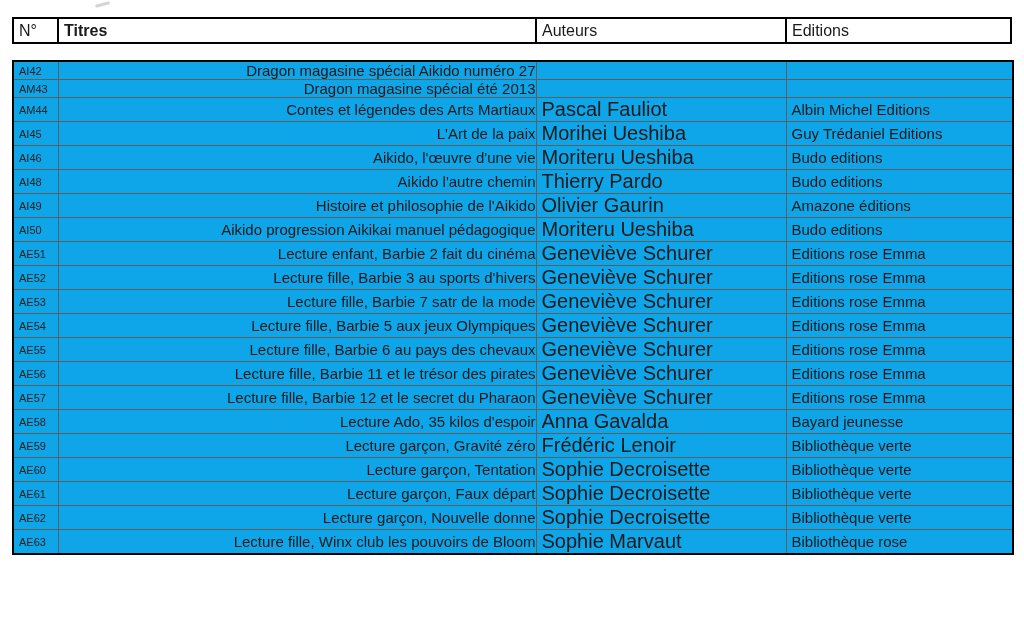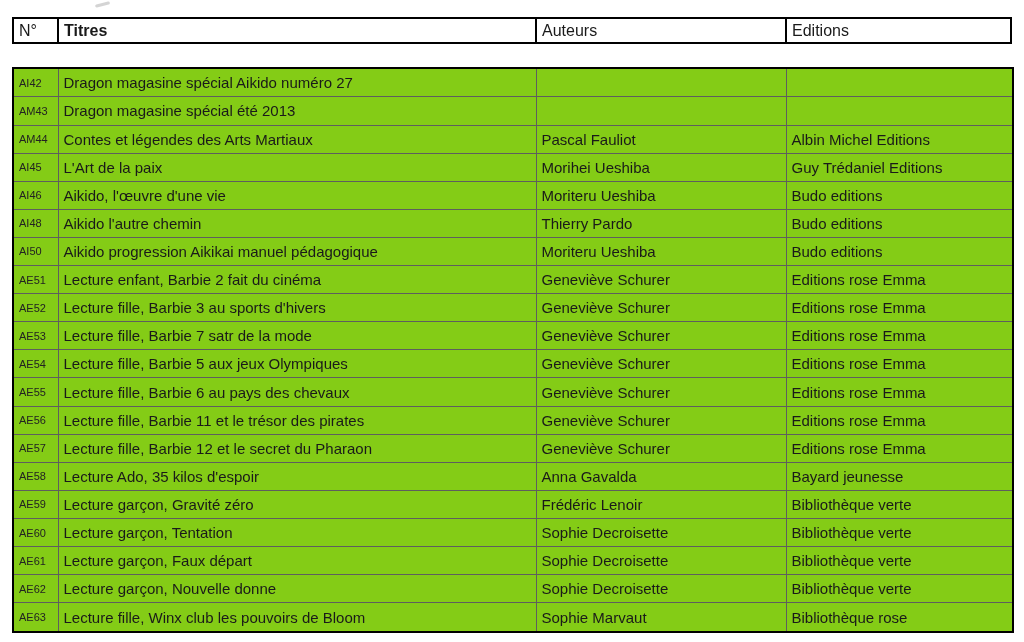--- a/index.html
+++ b/index.html
@@ -39,36 +39,36 @@
     font-size:16px;
     white-space:nowrap; overflow:hidden;
   }
   .hc-num    { flex:0 0 45px; }
   .hc-title  { flex:0 0 478px;font-weight:bold; }
   .hc-author { flex:0 0 250px; }
   .hc-edition{ flex:1 1 auto; border-right:none; }
 
   
   table.data-table {
-    position:absolute; left:12px; top:67px;
-    width:1000px; height:566px;
+    position:absolute; left:12px; top:60px;
+    width:1000px; height:458px;
     border-collapse:collapse;
     table-layout:fixed;
     border:2px solid #000;
-    background:#84cc16;
+    background:#0ea5e9;
   }
   table.data-table td {
     border:1px solid #5e5e5e;
     vertical-align:middle;
     white-space:nowrap; overflow:hidden;
     padding:0 0 0 5px;
   }
   td.id      { font-size:11px; padding-left:4px; color:#222; }
-  td.title   { font-size:15px; }
-  td.author  { font-size:15px; }
+  td.title   { font-size:15px;text-align:right; }
+  td.author  { font-size:20px; }
   td.edition { font-size:15px; }
 </style>
 </head>
 <body>
 
 <div class="smudge"></div>
 
 <div class="header-table">
   <div class="header-cell hc-num">N°</div>
   <div class="header-cell hc-title">Titres</div>
@@ -114,20 +114,26 @@
         <td class="author">Moriteru Ueshiba</td>
         <td class="edition">Budo editions</td>
       </tr>
       <tr>
         <td class="id">AI48</td>
         <td class="title">Aikido l'autre chemin</td>
         <td class="author">Thierry Pardo</td>
         <td class="edition">Budo editions</td>
       </tr>
       <tr>
+        <td class="id">AI49</td>
+        <td class="title">Histoire et philosophie de l'Aikido</td>
+        <td class="author">Olivier Gaurin</td>
+        <td class="edition">Amazone éditions</td>
+      </tr>
+      <tr>
         <td class="id">AI50</td>
         <td class="title">Aikido progression Aikikai manuel pédagogique</td>
         <td class="author">Moriteru Ueshiba</td>
         <td class="edition">Budo editions</td>
       </tr>
       <tr>
         <td class="id">AE51</td>
         <td class="title">Lecture enfant, Barbie 2 fait du cinéma</td>
         <td class="author">Geneviève Schurer</td>
         <td class="edition">Editions rose Emma</td>

